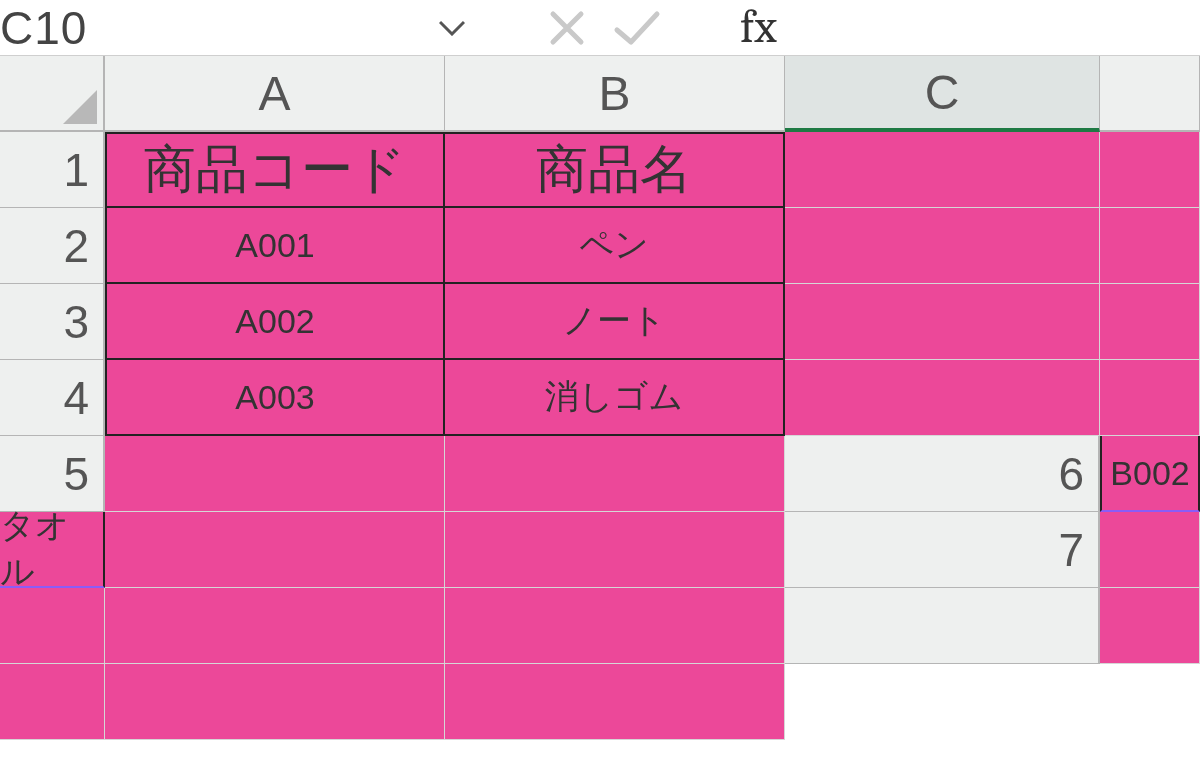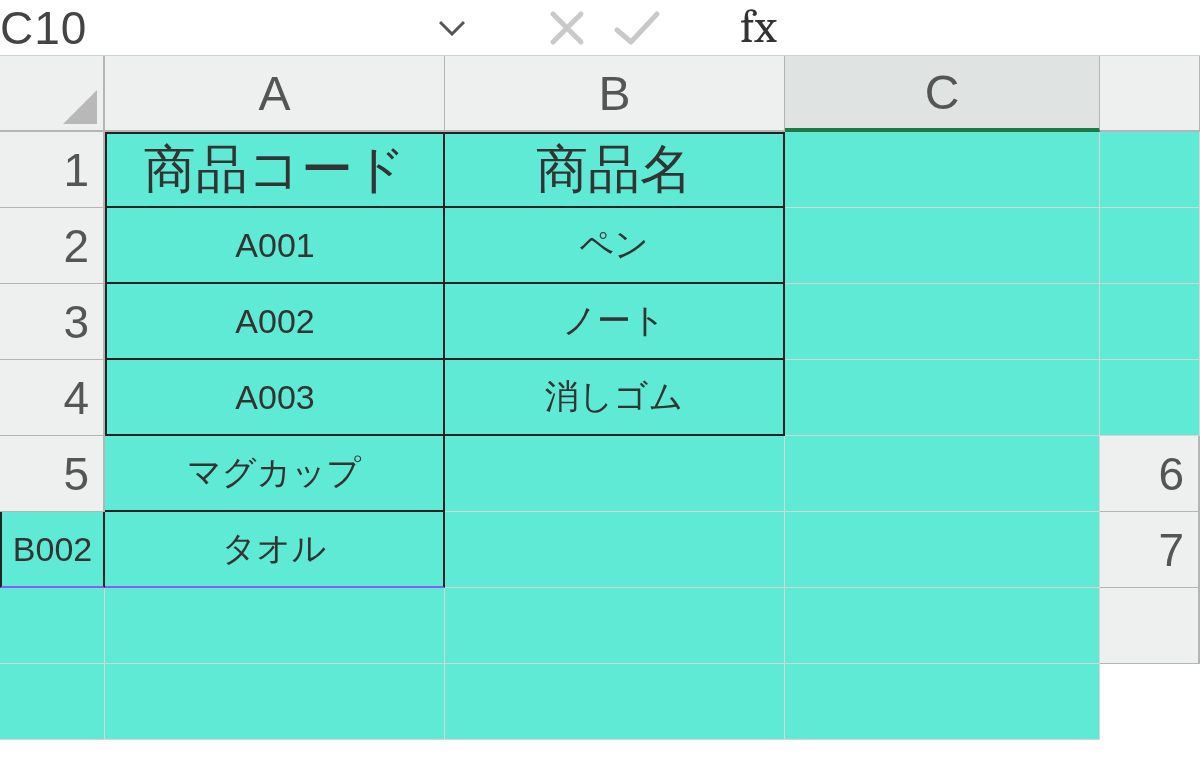--- a/index.html
+++ b/index.html
@@ -68,21 +68,21 @@
     grid-auto-rows: 76px;
     width: 100%;
   }
   .cell {
     border-right: 1px solid #d6d6d6;
     border-bottom: 1px solid #d6d6d6;
     display: flex;
     align-items: center;
     justify-content: center;
     font-size: 46px;
-    background: #5eead4;
+    background: #ec4899;
     color: #333;
     position: relative;
   }
   
   .col-head {
     background: #eef0ef;
     color: #555;
     font-size: 48px;
     border-top: none;
     border-bottom: 2px solid #b5b5b5;
@@ -178,21 +178,20 @@
   <div class="cell"></div>
   <div class="cell"></div>
 
   <div class="cell row-head">4</div>
   <div class="cell data-cell tbl-l tbl-iv tbl-ih">A003</div>
   <div class="cell data-cell tbl-r tbl-ih">消しゴム</div>
   <div class="cell"></div>
   <div class="cell"></div>
 
   <div class="cell row-head">5</div>
-  <div class="cell data-cell tbl-r tbl-ih">マグカップ</div>
   <div class="cell"></div>
   <div class="cell"></div>
 
   <div class="cell row-head">6</div>
   <div class="cell data-cell tbl-l tbl-b tbl-iv">B002</div>
   <div class="cell data-cell tbl-r tbl-b">タオル</div>
   <div class="cell"></div>
   <div class="cell"></div>
 
   <div class="cell row-head">7</div>

